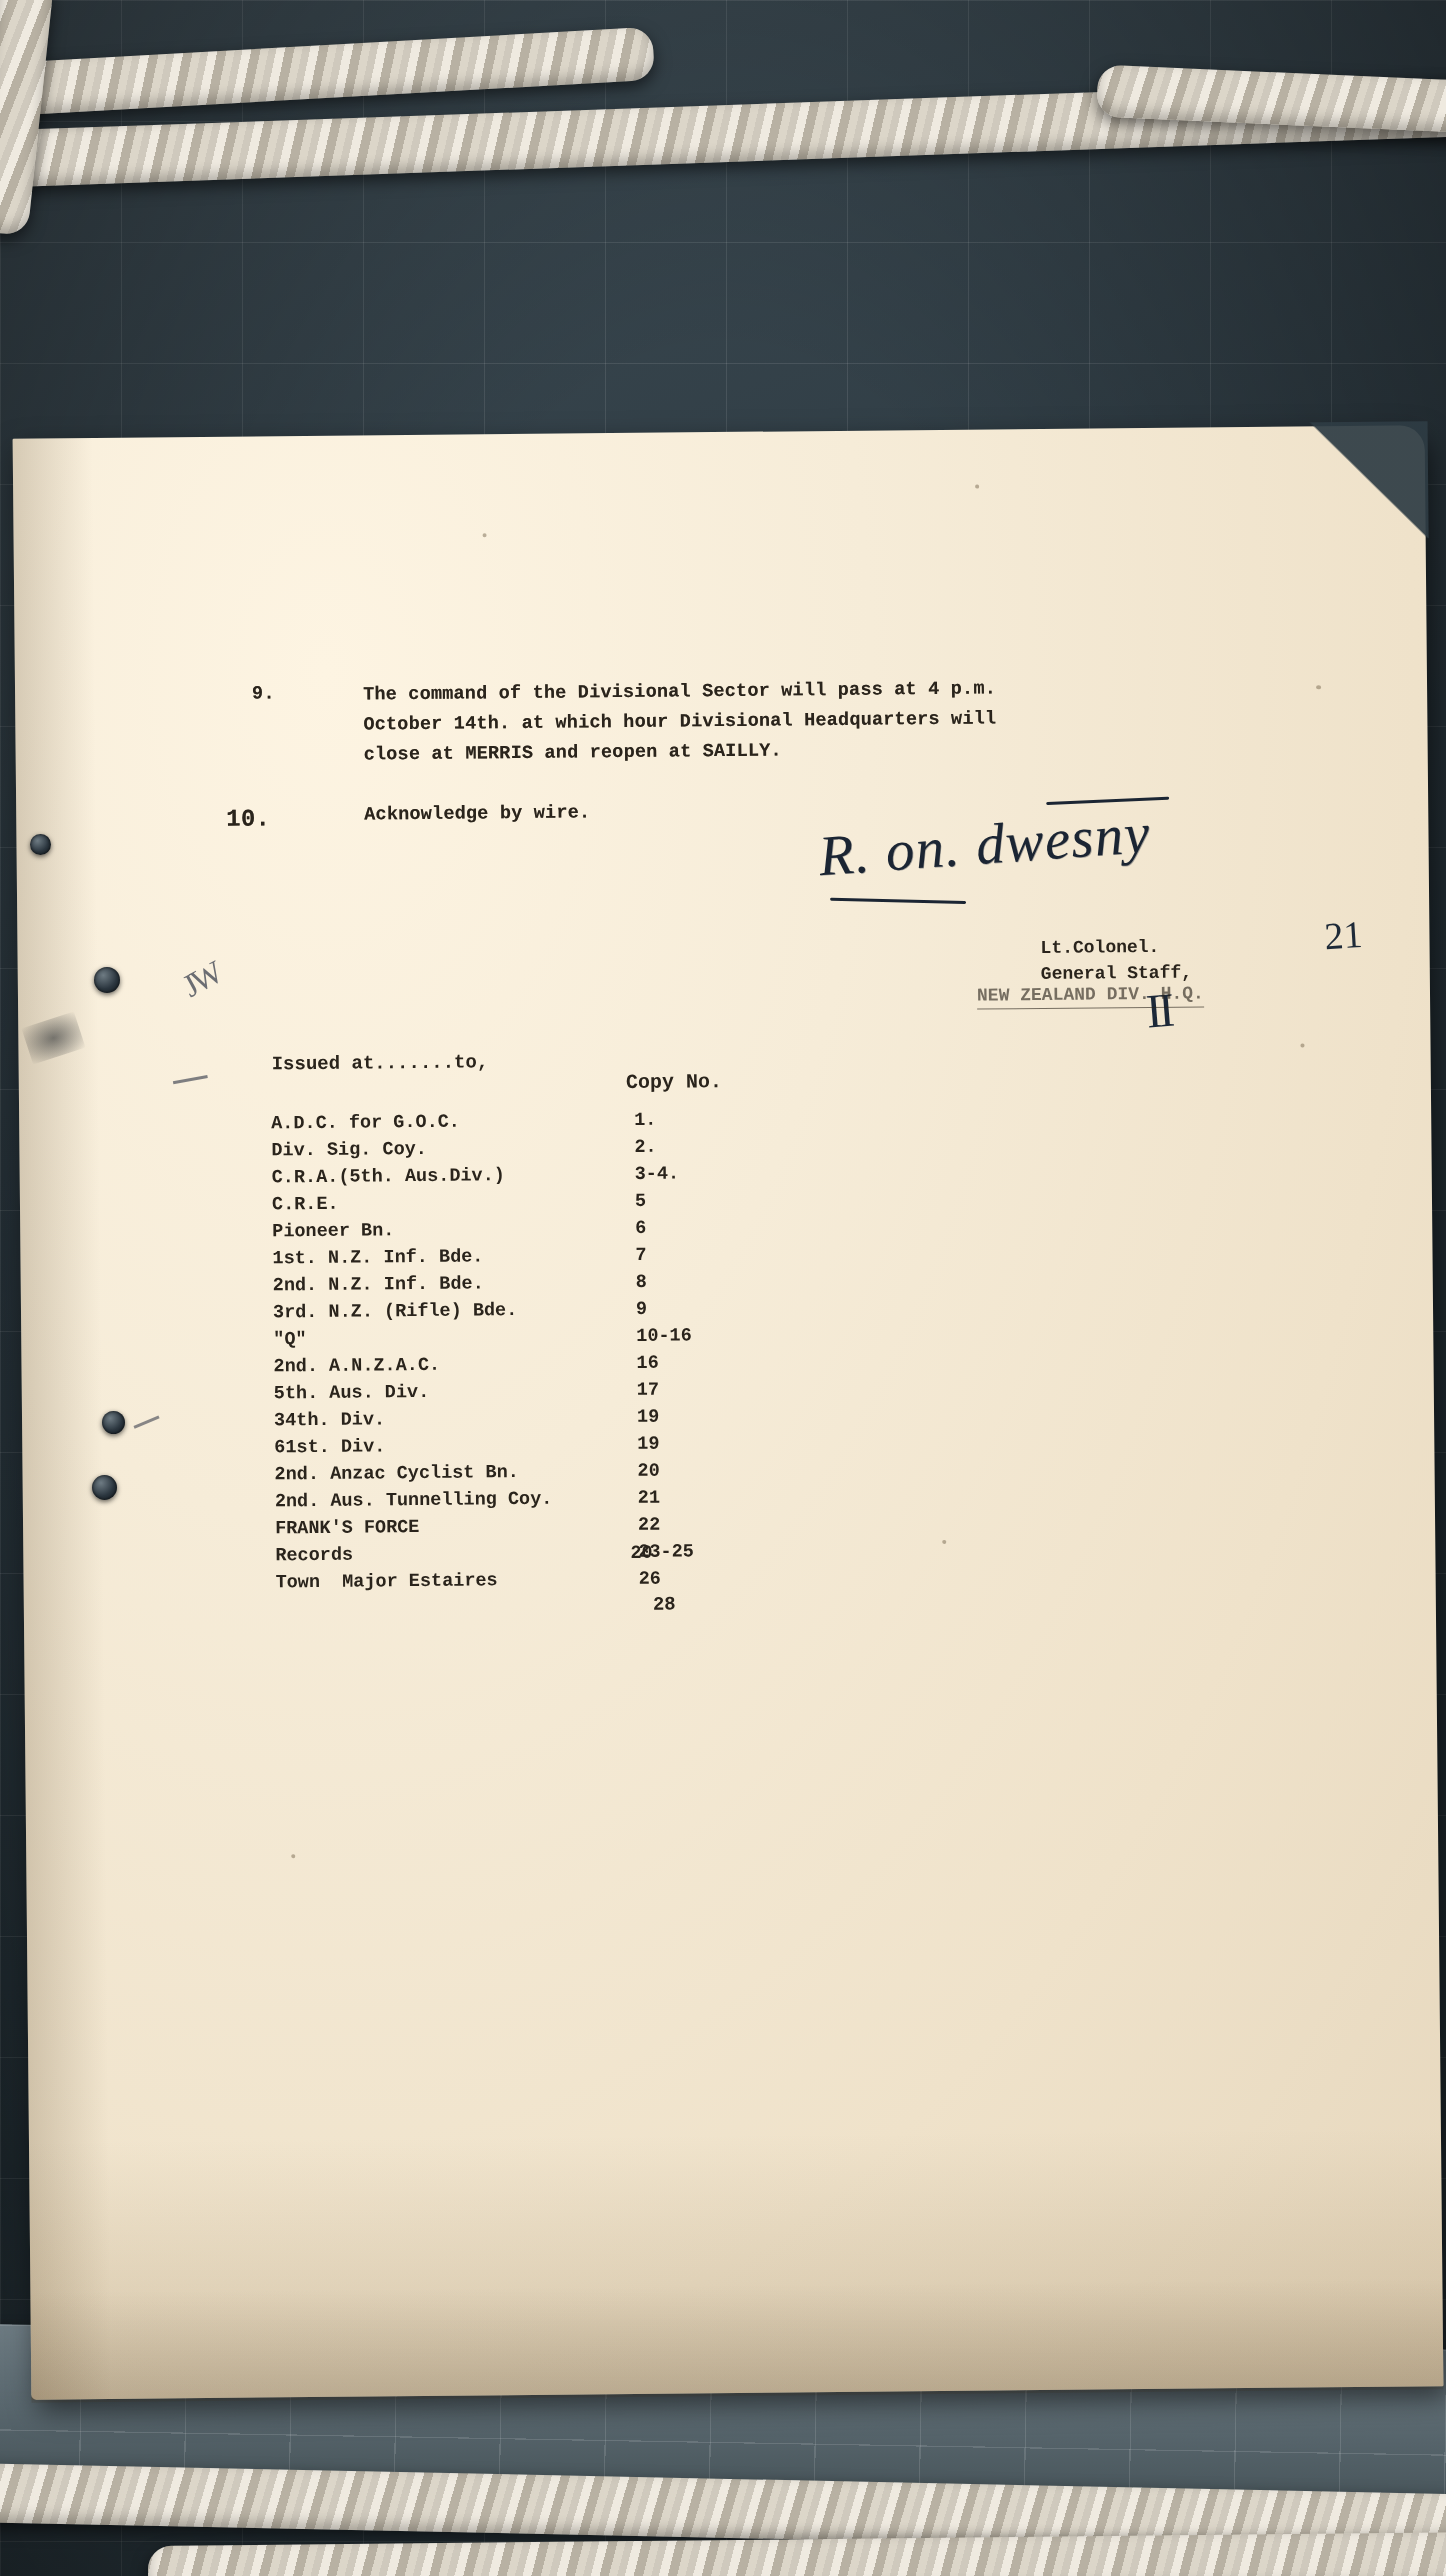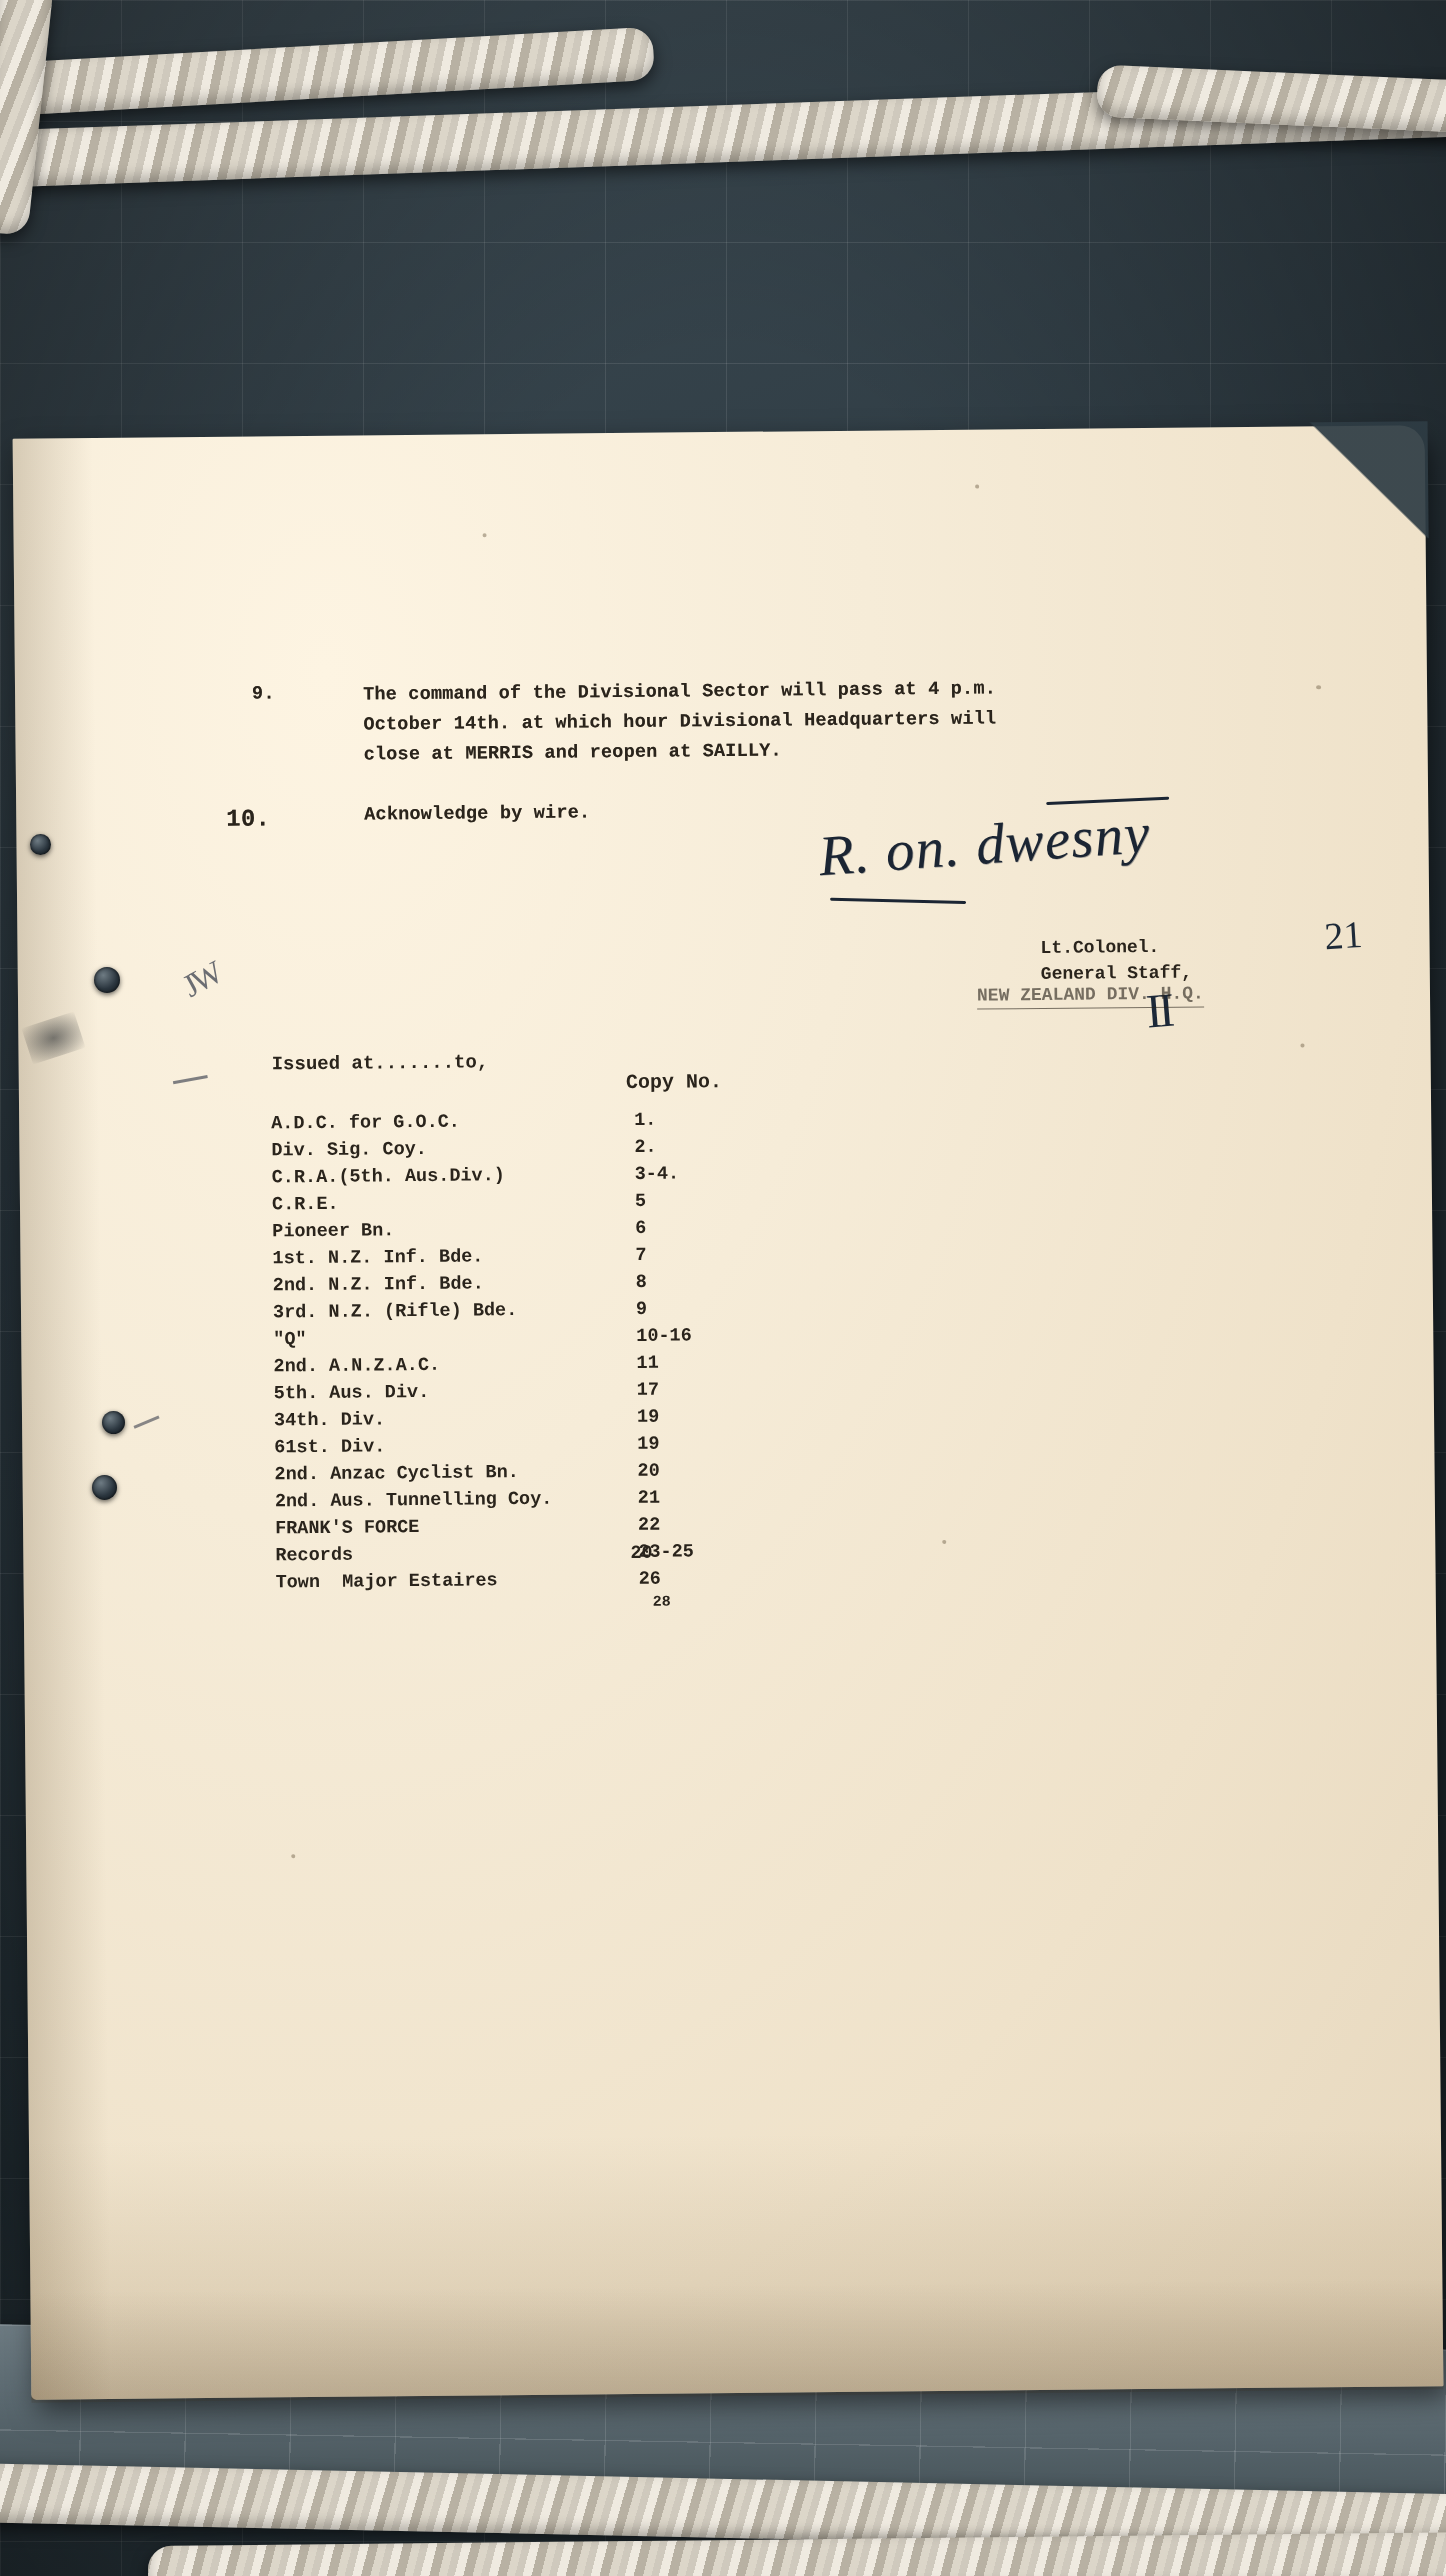--- a/index.html
+++ b/index.html
@@ -201,21 +201,21 @@
   
   #tail-numbers {
     position: absolute; left: 607px; top: 1107px;
     font-family: "Liberation Mono", monospace;
     font-size: 18.5px; font-weight: 700; line-height: 27px;
     color: #2a241c; white-space: pre;
   }
   #tail-last {
     position: absolute; left: 629px; top: 1161px;
     font-family: "Liberation Mono", monospace;
-    font-size: 15px; font-weight: 700; color: #2a241c;
+    font-size: 19px; font-weight: 700; color: #2a241c;
   }
 
   
   #page-number {
     position: absolute; left: 1307px; top: 487px;
     font-family: "Liberation Serif", serif;
     font-size: 38px; color: #1e2a38; transform: rotate(-3deg);
   }
   #roman-two {
     position: absolute; left: 1128px; top: 555px;
@@ -346,21 +346,21 @@
         <tr>
             <td class="col-name">3rd. N.Z. (Rifle) Bde.</td>
             <td class="col-copy">9</td>
           </tr>
         <tr>
             <td class="col-name">"Q"</td>
             <td class="col-copy">10-16</td>
           </tr>
         <tr>
             <td class="col-name">2nd. A.N.Z.A.C.</td>
-            <td class="col-copy">11</td>
+            <td class="col-copy">16</td>
           </tr>
         <tr>
             <td class="col-name">5th. Aus. Div.</td>
             <td class="col-copy">17</td>
           </tr>
         <tr>
             <td class="col-name">34th. Div.</td>
             <td class="col-copy">19</td>
           </tr>
         <tr>

